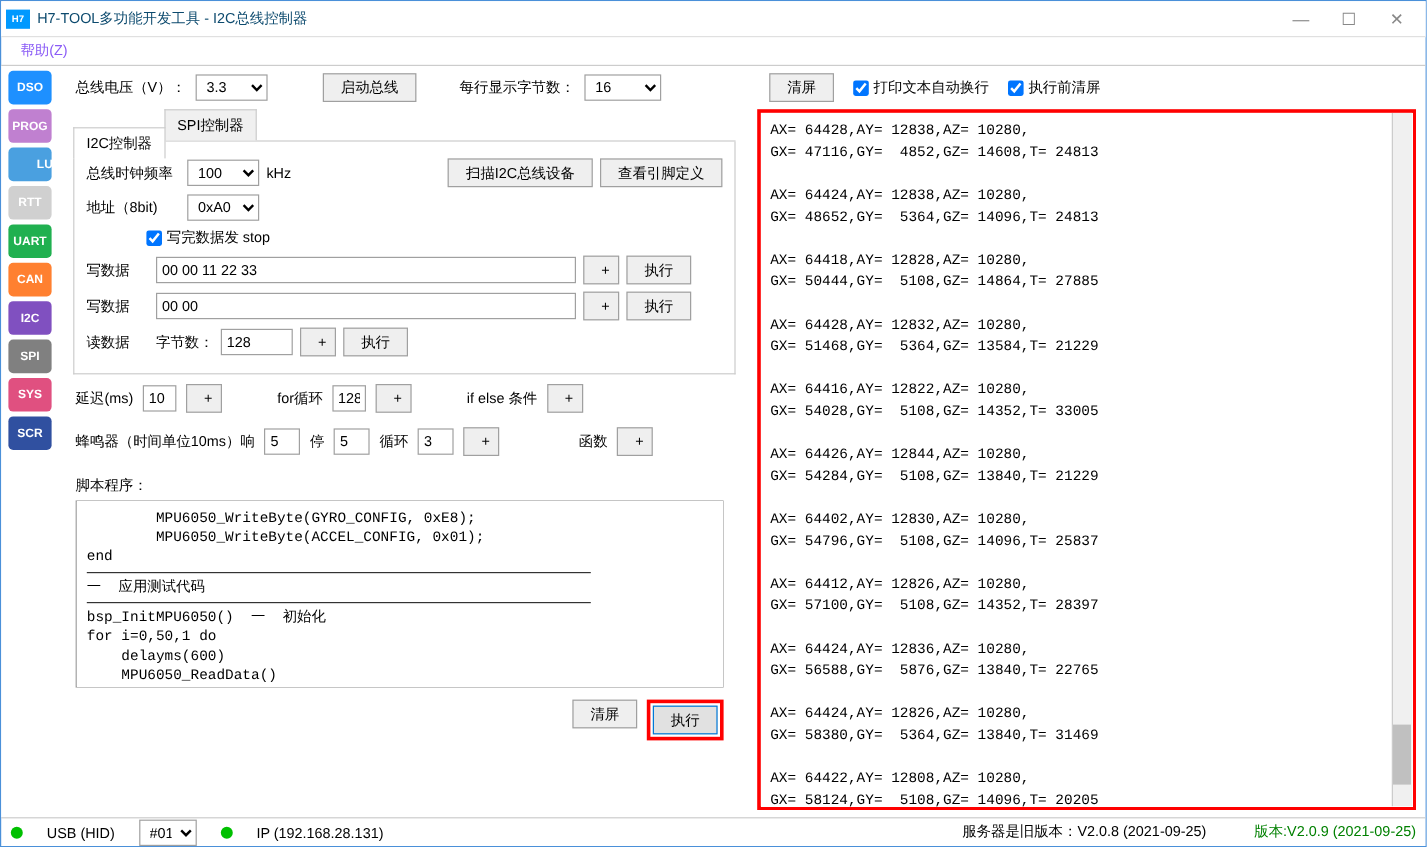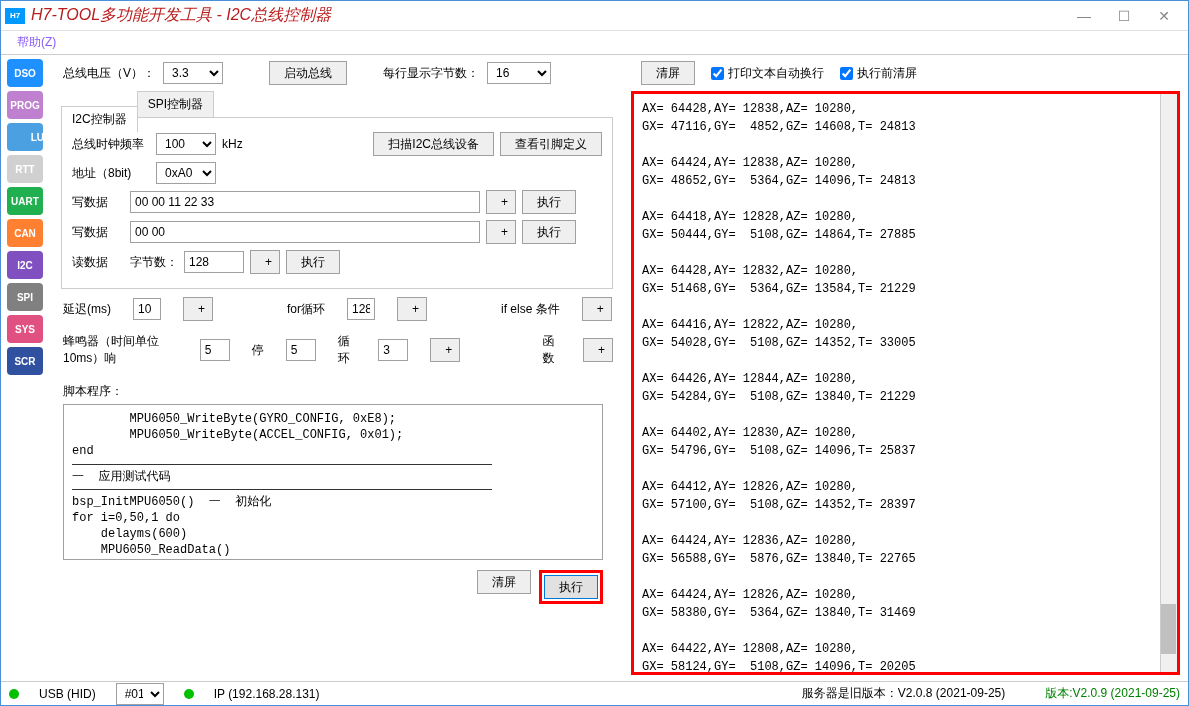--- a/index.html
+++ b/index.html
@@ -1,20 +1,20 @@
 <!DOCTYPE html>
 <html><head>
 <meta charset="utf-8">
 <style>
 * { box-sizing: border-box; margin: 0; padding: 0; }
 body { font-family: "Microsoft YaHei", SimSun, sans-serif; font-size: 12px; background: #fff; color: #000; }
 .window { width: 1189px; height: 706px; border: 1px solid #4a90d9; position: relative; display: flex; flex-direction: column; }
 .titlebar { height: 30px; display: flex; align-items: center; padding: 0 4px; background: #fff; border-bottom: 1px solid #e0e0e0; }
 .titlebar .icon { width: 20px; height: 16px; background: #0099ff; color: #fff; font-size: 8px; font-weight: bold; display: flex; align-items: center; justify-content: center; margin-right: 6px; }
-.titlebar .title { flex: 1; font-size: 16px; color: #b91c1c; font-style: italic; }
+.titlebar .title { flex: 1; font-size: 12px; color: #0c4a6e; }
 .win-btns { display: flex; gap: 0; }
 .win-btn { width: 40px; height: 30px; display: flex; align-items: center; justify-content: center; color: #888; font-size: 14px; cursor: pointer; }
 .menubar { height: 24px; display: flex; align-items: center; padding: 0 8px; border-bottom: 1px solid #ccc; font-size: 12px; color: #8b5cf6; }
 .menubar span { padding: 2px 8px; cursor: pointer; }
 .main { flex: 1; display: flex; overflow: hidden; }
 .sidebar { width: 48px; background: #fff; display: flex; flex-direction: column; gap: 4px; padding: 4px 6px; }
 .side-btn { width: 36px; height: 28px; border-radius: 4px; color: #fff; font-size: 10px; font-weight: bold; display: flex; align-items: center; justify-content: center; cursor: pointer; }
 .content { flex: 1; display: flex; }
 .left-panel { width: 574px; padding: 6px 10px 6px 4px; display: flex; flex-direction: column; }
 .top-row { display: flex; align-items: center; gap: 8px; margin-bottom: 4px; padding-left: 10px;}
@@ -25,21 +25,21 @@
 .tabs { display: flex; border-bottom: 1px solid #ccc; margin-top: 2px; margin-left: 8px;}
 .tab { padding: 4px 10px; border: 1px solid #ccc; border-bottom: none; background: #f0f0f0; font-size: 12px; cursor: pointer; margin-right: -1px; }
 .tab.active { background: #fff; position: relative; top: 15px; }
 .tab-body { border: 1px solid #ccc; border-top: none; padding: 8px 10px; margin-left: 8px; }
 .row { display: flex; align-items: center; gap: 6px; margin: 6px 0; }
 .row .lbl { min-width: 52px; }
 input.wide { width: 350px; }
 .btn-sm { width: 30px; padding: 2px 0; }
 .chk { display: flex; align-items: center; gap: 4px; }
 .script-label { margin-top: 12px; margin-left: 10px; font-size: 12px; }
-.delay-row, .buzzer-row { display: flex; align-items: center; gap: 22px; margin: 8px 0 4px 10px; }
+.delay-row, .buzzer-row { display: flex; align-items: center; gap: 8px; margin: 8px 0 4px 10px; }
 .delay-row input, .buzzer-row input { width: 28px; }
 .script-box { border: 1px solid #a0a0a0; margin: 4px 10px 6px 10px; padding: 6px 8px; font-family: "Courier New", monospace; font-size: 12px; white-space: pre; height: 156px; overflow: auto; background: #fff; line-height: 1.35; }
 .script-btns { display: flex; justify-content: flex-end; gap: 8px; padding: 4px 10px; }
 .exec-highlight { border: 3px solid #ff0000; padding: 2px; }
 .right-panel { flex: 1; padding: 6px 8px; display: flex; flex-direction: column; }
 .right-top { display: flex; align-items: center; gap: 16px; margin-bottom: 6px; padding-left: 10px;}
 .log-box { border: 3px solid #ff0000; flex: 1; padding: 6px 8px; font-family: "Courier New", SimSun, monospace; font-size: 12px; white-space: pre; overflow: auto; background: #fff; line-height: 1.5; position: relative;}
 .log-scroll { position: absolute; right: 0; top: 0; bottom: 0; width: 17px; background: #f0f0f0; border-left: 1px solid #ccc;}
 .log-thumb { position: absolute; right: 1px; width: 15px; background: #c0c0c0; height: 50px; bottom: 18px;}
 .statusbar { height: 24px; border-top: 1px solid #ccc; display: flex; align-items: center; padding: 0 8px; font-size: 12px; gap: 20px; }
@@ -102,20 +102,26 @@
             <select style="width:60px"><option>100</option></select>
             <span>kHz</span>
             <span style="flex:1"></span>
             <button class="btn">扫描I2C总线设备</button>
             <button class="btn">查看引脚定义</button>
           </div>
           <div class="row">
             <span class="lbl" style="min-width:78px">地址（8bit)</span>
             <select style="width:60px"><option>0xA0</option></select>
           </div>
+          <div class="row" style="margin-left:50px">
+            <label class="chk">
+                <input type="checkbox" checked="" style=""> 
+                <span>写完数据发 stop</span>
+              </label>
+          </div>
           <div class="row">
             <span class="lbl">写数据</span>
             <input type="text" class="wide" value="00 00 11 22 33" style="">
             <button class="btn btn-sm">+</button>
             <button class="btn">执行</button>
           </div>
           <div class="row">
             <span class="lbl">写数据</span>
             <input type="text" class="wide" value="00 00" style="">
             <button class="btn btn-sm">+</button>

